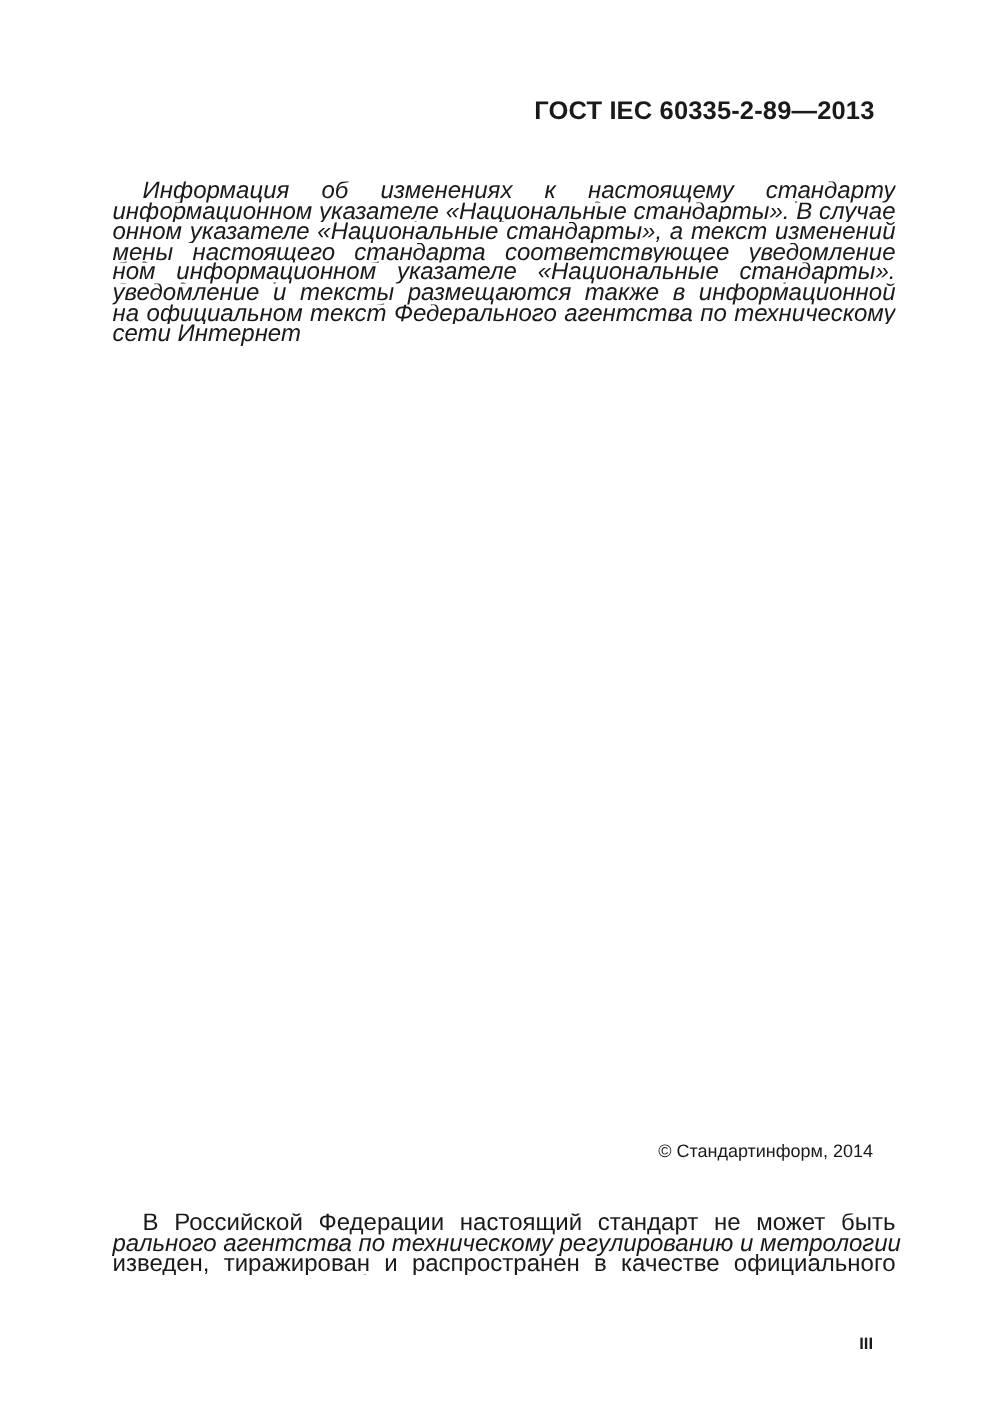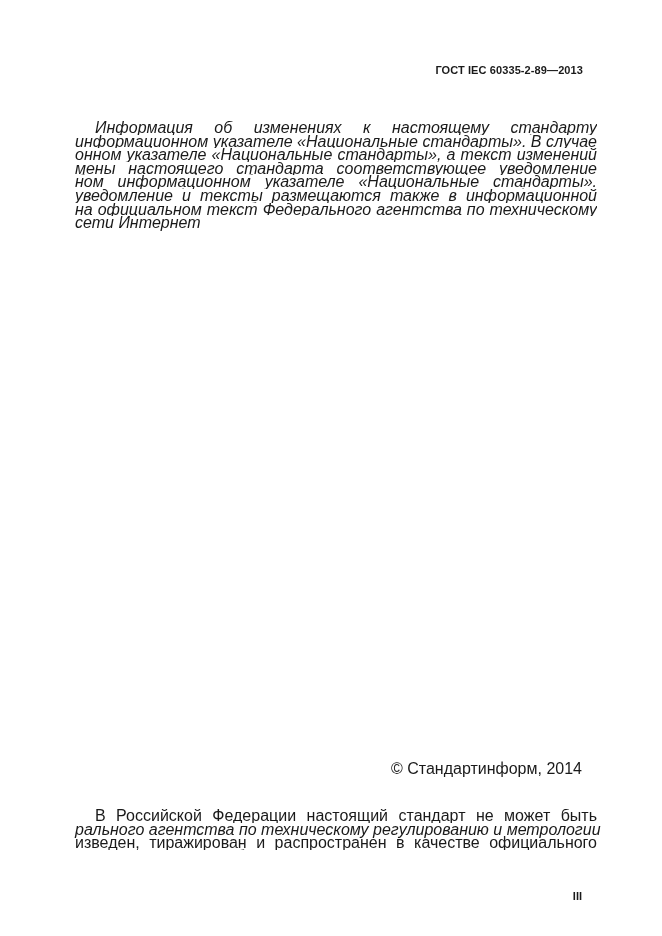--- a/index.html
+++ b/index.html
@@ -1,24 +1,24 @@
 <!DOCTYPE html>
 <html><head>
   <meta charset="utf-8">
   <style>
     html, body { margin: 0; padding: 0; background: #ffffff; }
     body { width: 662px; height: 936px; position: relative; overflow: hidden; font-family: "Liberation Sans", sans-serif; color: #1a1a1a; }
-    .header { position: absolute; top: 64px; right: 79px; font-weight: bold; font-size: 11px; letter-spacing: 0.1px; padding-left: 14px; }
+    .header { position: absolute; top: 64px; right: 79px; font-weight: bold; font-size: 17px; letter-spacing: 0.1px; padding-left: 14px; }
     .block { position: absolute; left: 75px; width: 522px; font-size: 16px; line-height: 13.6px; }
     .info { top: 121px; font-style: italic; }
     .line { display: block; text-align: justify; text-align-last: justify; white-space: nowrap; height: 13.6px; }
     .line.justify { white-space: normal; overflow: hidden; }
     .line.last { text-align-last: left; font-style: italic; }
     .line.indent { padding-left: 20px; }
-    .copyright { position: absolute; top: 760px; right: 80px; font-size: 16px; }
+    .copyright { position: absolute; top: 760px; right: 80px; font-size: 12px; }
     .rights { top: 788px; margin-top: 21px; }
     .pagenum { position: absolute; top: 846px; right: 80px; font-weight: bold; font-size: 11px; margin-top: 44px; }
   </style>
 </head>
 <body>
 
 <div class="header">ГОСТ IEC 60335-2-89—2013</div>
 
 <div class="block info">
   <span class="line justify indent">Информация об изменениях к настоящему стандарту публикуется в ежегодном информаци-</span>

